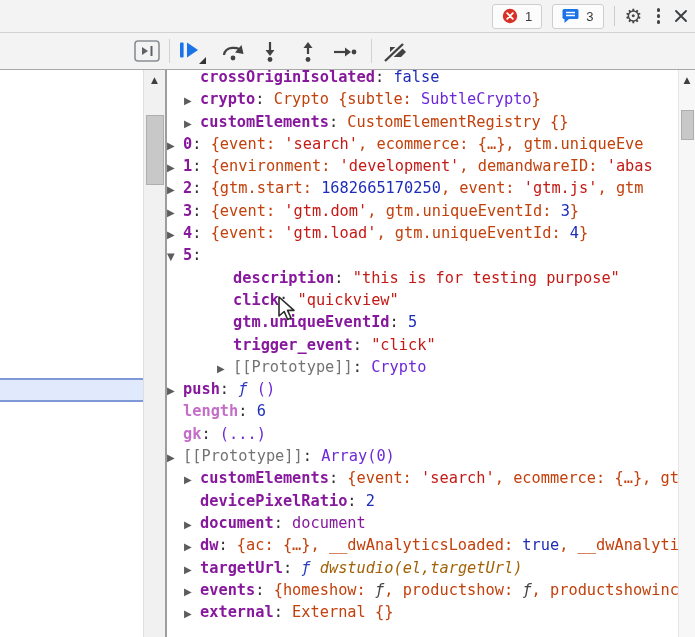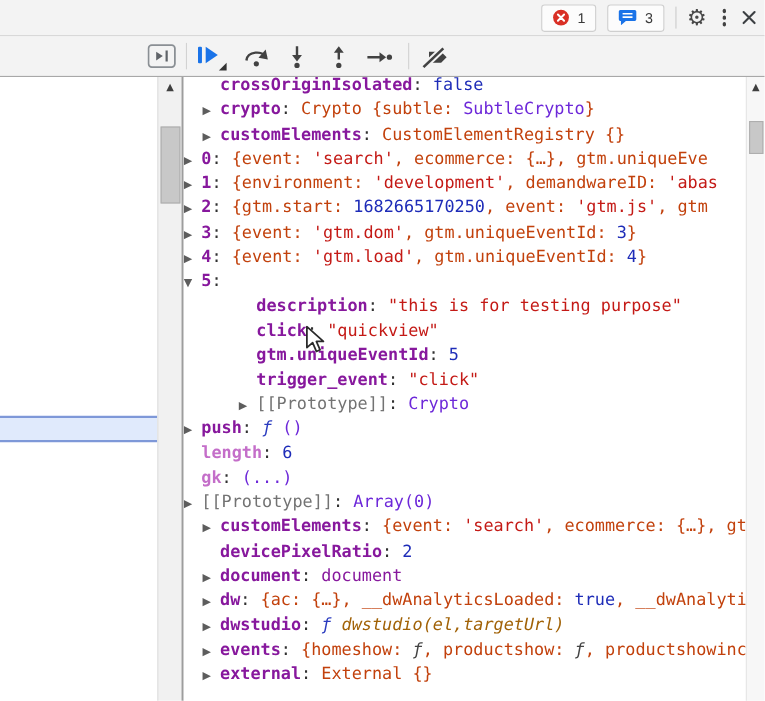--- a/index.html
+++ b/index.html
@@ -179,21 +179,21 @@
       <div class="row lvl2"><span class="tw"></span><span class="nm">trigger_event</span><span class="p">: </span><span class="s">"click"</span></div>
       <div class="row lvl2"><span class="tw">▶</span><span class="nm internal">[[Prototype]]</span><span class="p">: </span><span class="d">Crypto</span></div>
       <div class="row lvl1"><span class="tw">▶</span><span class="nm">push</span><span class="p">: </span><span class="f">ƒ</span><span class="d"> ()</span></div>
       <div class="row lvl1"><span class="tw"></span><span class="nm dim">length</span><span class="p">: </span><span class="n">6</span></div>
       <div class="row lvl1"><span class="tw"></span><span class="nm dim">gk</span><span class="p">: </span><span class="d">(...)</span></div>
       <div class="row lvl1"><span class="tw">▶</span><span class="nm internal">[[Prototype]]</span><span class="p">: </span><span class="d">Array(0)</span></div>
       <div class="row lvl0"><span class="tw">▶</span><span class="nm">customElements</span><span class="p">: </span><span class="g">{event: </span><span class="s">'search'</span><span class="g">, ecommerce: {…}, gt</span></div>
       <div class="row lvl0"><span class="tw"></span><span class="nm">devicePixelRatio</span><span class="p">: </span><span class="n">2</span></div>
       <div class="row lvl0"><span class="tw">▶</span><span class="nm">document</span><span class="p">: </span><span class="nd">document</span></div>
       <div class="row lvl0"><span class="tw">▶</span><span class="nm">dw</span><span class="p">: </span><span class="g">{ac: {…}, __dwAnalyticsLoaded: </span><span class="n">true</span><span class="g">, __dwAnalyti</span></div>
-      <div class="row lvl0"><span class="tw">▶</span><span class="nm">dwstudio</span><span class="p">: </span><span class="f">ƒ</span><span class="fs"> dwstudio(el,targetUrl)</span></div>
+      <div class="row lvl0"><span class="tw">▶</span><span class="nm">targetUrl</span><span class="p">: </span><span class="f">ƒ</span><span class="fs"> dwstudio(el,targetUrl)</span></div>
       <div class="row lvl0"><span class="tw">▶</span><span class="nm">events</span><span class="p">: </span><span class="g">{homeshow: </span><span class="fg">ƒ</span><span class="g">, productshow: </span><span class="fg">ƒ</span><span class="g">, productshowinc</span></div>
       <div class="row lvl0"><span class="tw">▶</span><span class="nm">external</span><span class="p">: </span><span class="g">External {}</span></div>
     </div>
 </div>
 
 <div id="console-sbar" class="sbar">
   <span class="up">▲</span>
   <span class="thumb"></span>
 </div>
 

